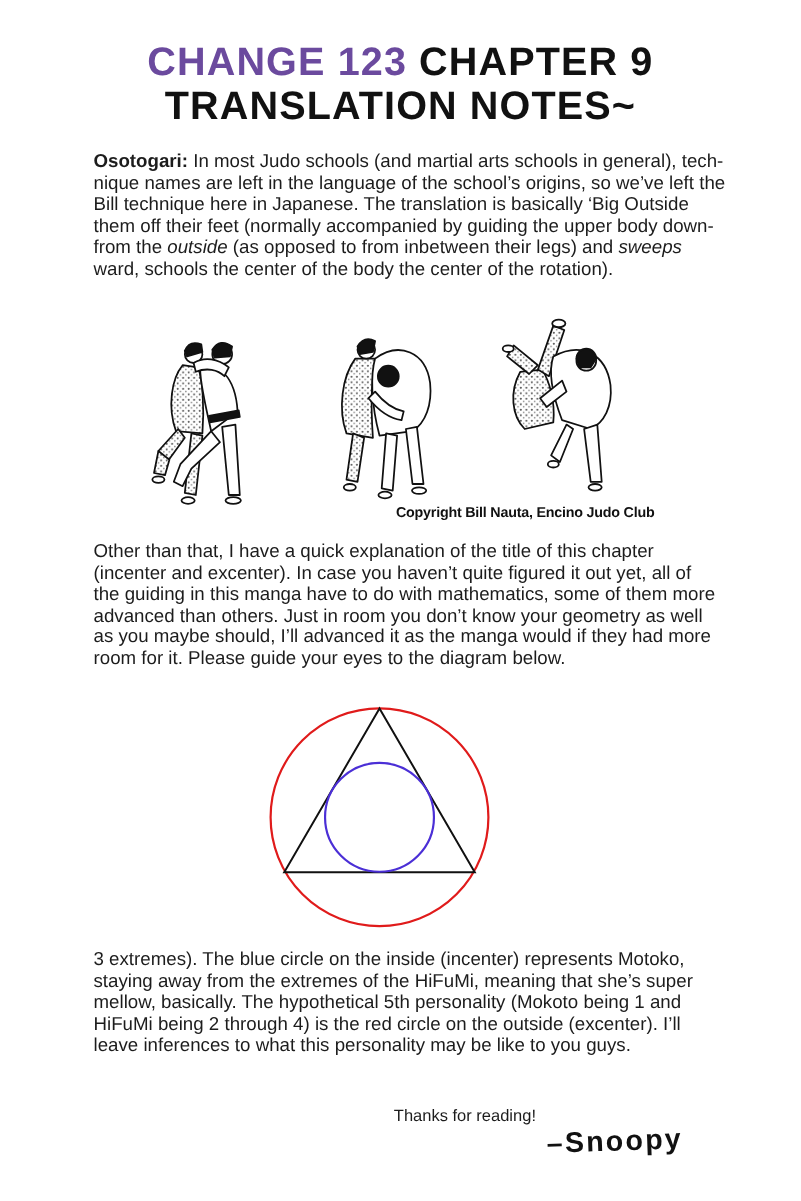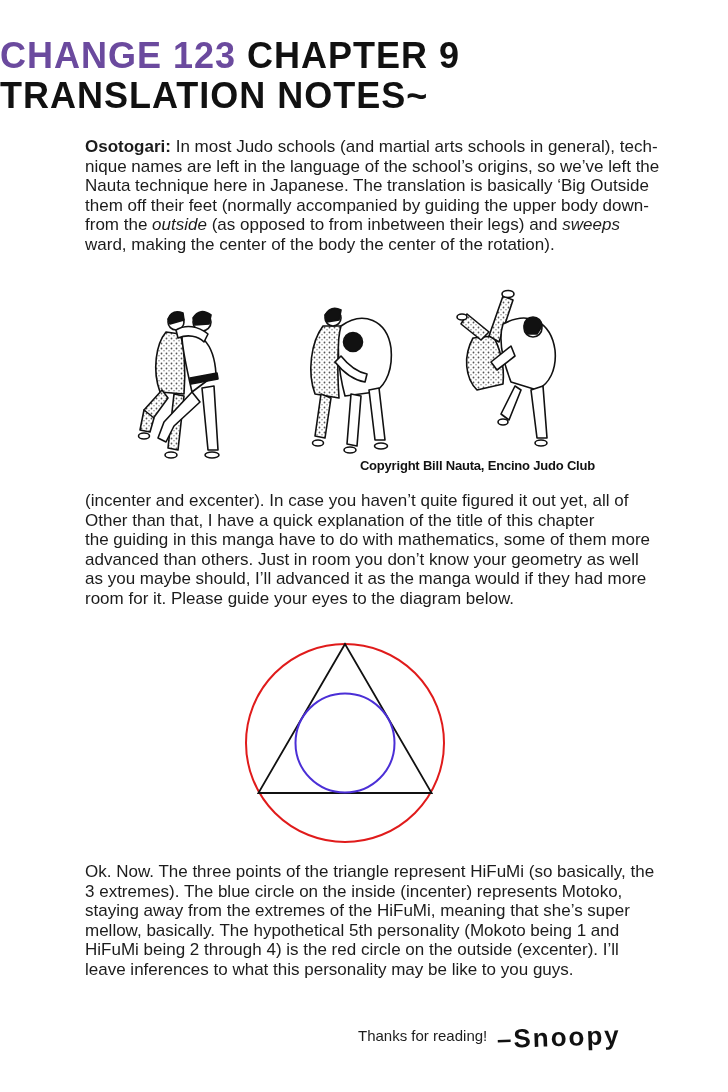--- a/index.html
+++ b/index.html
@@ -2,21 +2,21 @@
 <html><head>
 <meta charset="utf-8">
 <style>
   html,body{margin:0;padding:0;}
   body{
     width:728px;height:1092px;position:relative;background:#ffffff;
     font-family:"Liberation Sans", sans-serif;color:#1f1f1f;overflow:hidden;
   }
   
   .title-block{
-    position:absolute;top:36px;left:0;width:728px;
+    position:absolute;top:36px;left:0;width:728px;text-align:center;
     font-weight:bold;font-size:36px;line-height:40px;letter-spacing:1px;color:#111;
   }
   .title-purple{color:#6b4a9e;}
   
   .para{
     position:absolute;left:85px;width:580px;
     font-size:17px;line-height:19.5px;color:#1c1c1c;
   }
   .para .line{white-space:pre;}
   .para b{font-weight:bold;}
@@ -27,42 +27,42 @@
   
   .judo-strip{position:absolute;left:125px;top:284px;width:480px;height:191px;}
   .judo-strip svg{position:absolute;left:0;top:0;}
   .copyright{
     position:absolute;right:10px;bottom:2px;
     font-size:13px;font-weight:bold;letter-spacing:-0.2px;color:#111;white-space:pre;
   }
   
   .diagram{position:absolute;left:243px;top:641px;width:204px;height:204px;}
   
-  .thanks{position:absolute;left:358px;top:1027px;font-size:15px;color:#1c1c1c;white-space:pre;text-align:right;}
+  .thanks{position:absolute;left:358px;top:1006px;font-size:15px;color:#1c1c1c;white-space:pre;text-align:right;}
   .signature{
     position:absolute;left:497px;top:1022px;
     font-size:26px;font-weight:bold;letter-spacing:2px;color:#111;
     transform:rotate(-2deg);white-space:pre;
   }
 </style>
 </head>
 <body>
 
 <div class="title-block">
   <div><span class="title-purple">CHANGE 123</span><span style="white-space:pre;"> CHAPTER 9</span></div>
   <div>TRANSLATION NOTES~</div>
 </div>
 
 <div class="para" id="para-osotogari">
   <div class="line"><b>Osotogari:</b><span> In most Judo schools (and martial arts schools in general), tech-</span></div>
   <div class="line">nique names are left in the language of the school’s origins, so we’ve left the</div>
-  <div class="line">Nauta technique here in Japanese. The translation is basically ‘Big Outside</div>
+  <div class="line">Bill technique here in Japanese. The translation is basically ‘Big Outside</div>
   <div class="line">them off their feet (normally accompanied by guiding the upper body down-</div>
   <div class="line"><span>from the </span><i>outside</i><span> (as opposed to from inbetween their legs) and </span><i>sweeps</i></div>
-  <div class="line">ward, making the center of the body the center of the rotation).</div>
+  <div class="line">ward, schools the center of the body the center of the rotation).</div>
 </div>
 
 <div class="judo-strip">
   <svg width="480" height="191" viewBox="0 0 480 191">
     <defs>
       <pattern id="gi" width="5" height="5" patternUnits="userSpaceOnUse">
         <rect width="5" height="5" fill="#ffffff"></rect>
         <circle cx="1.5" cy="1.5" r="0.9" fill="#555"></circle>
         <circle cx="4" cy="3.8" r="0.7" fill="#777"></circle>
       </pattern>
@@ -115,38 +115,37 @@
       <path d="M84,104 L90,152 L100,152 L96,100 Z" fill="#fff"></path>
       <ellipse cx="94" cy="157" rx="6" ry="3" fill="#fff"></ellipse>
       <path d="M68,100 L54,128 L62,134 L74,104 Z" fill="#fff"></path>
       <ellipse cx="56" cy="136" rx="5" ry="3" fill="#fff"></ellipse>
     </g>
   </svg>
   <div class="copyright">Copyright Bill Nauta, Encino Judo Club</div>
 </div>
 
 <div class="para" id="para-title-expl">
+  <div class="line">Other than that, I have a quick explanation of the title of this chapter</div>
   <div class="line">(incenter and excenter). In case you haven’t quite figured it out yet, all of</div>
-  <div class="line">Other than that, I have a quick explanation of the title of this chapter</div>
   <div class="line">the guiding in this manga have to do with mathematics, some of them more</div>
   <div class="line">advanced than others. Just in room you don’t know your geometry as well</div>
   <div class="line">as you maybe should, I’ll advanced it as the manga would if they had more</div>
   <div class="line">room for it. Please guide your eyes to the diagram below.</div>
 </div>
 
 <div class="diagram">
   <svg width="204" height="204" viewBox="0 0 204 204">
     <circle cx="102" cy="102" r="99" fill="none" stroke="#e01b1b" stroke-width="2"></circle>
     <path d="M102,3 L15.4,152 L188.6,152 Z" fill="none" stroke="#111" stroke-width="1.8" stroke-linejoin="miter"></path>
     <circle cx="102" cy="102" r="49.5" fill="none" stroke="#4b2fd6" stroke-width="2"></circle>
   </svg>
 </div>
 
 <div class="para" id="para-diagram-expl">
-  <div class="line">Ok. Now. The three points of the triangle represent HiFuMi (so basically, the</div>
   <div class="line">3 extremes). The blue circle on the inside (incenter) represents Motoko,</div>
   <div class="line">staying away from the extremes of the HiFuMi, meaning that she’s super</div>
   <div class="line">mellow, basically. The hypothetical 5th personality (Mokoto being 1 and</div>
   <div class="line">HiFuMi being 2 through 4) is the red circle on the outside (excenter). I’ll</div>
   <div class="line">leave inferences to what this personality may be like to you guys.</div>
 </div>
 
 <div class="thanks">Thanks for reading!</div>
 <div class="signature">–Snoopy</div>
 

